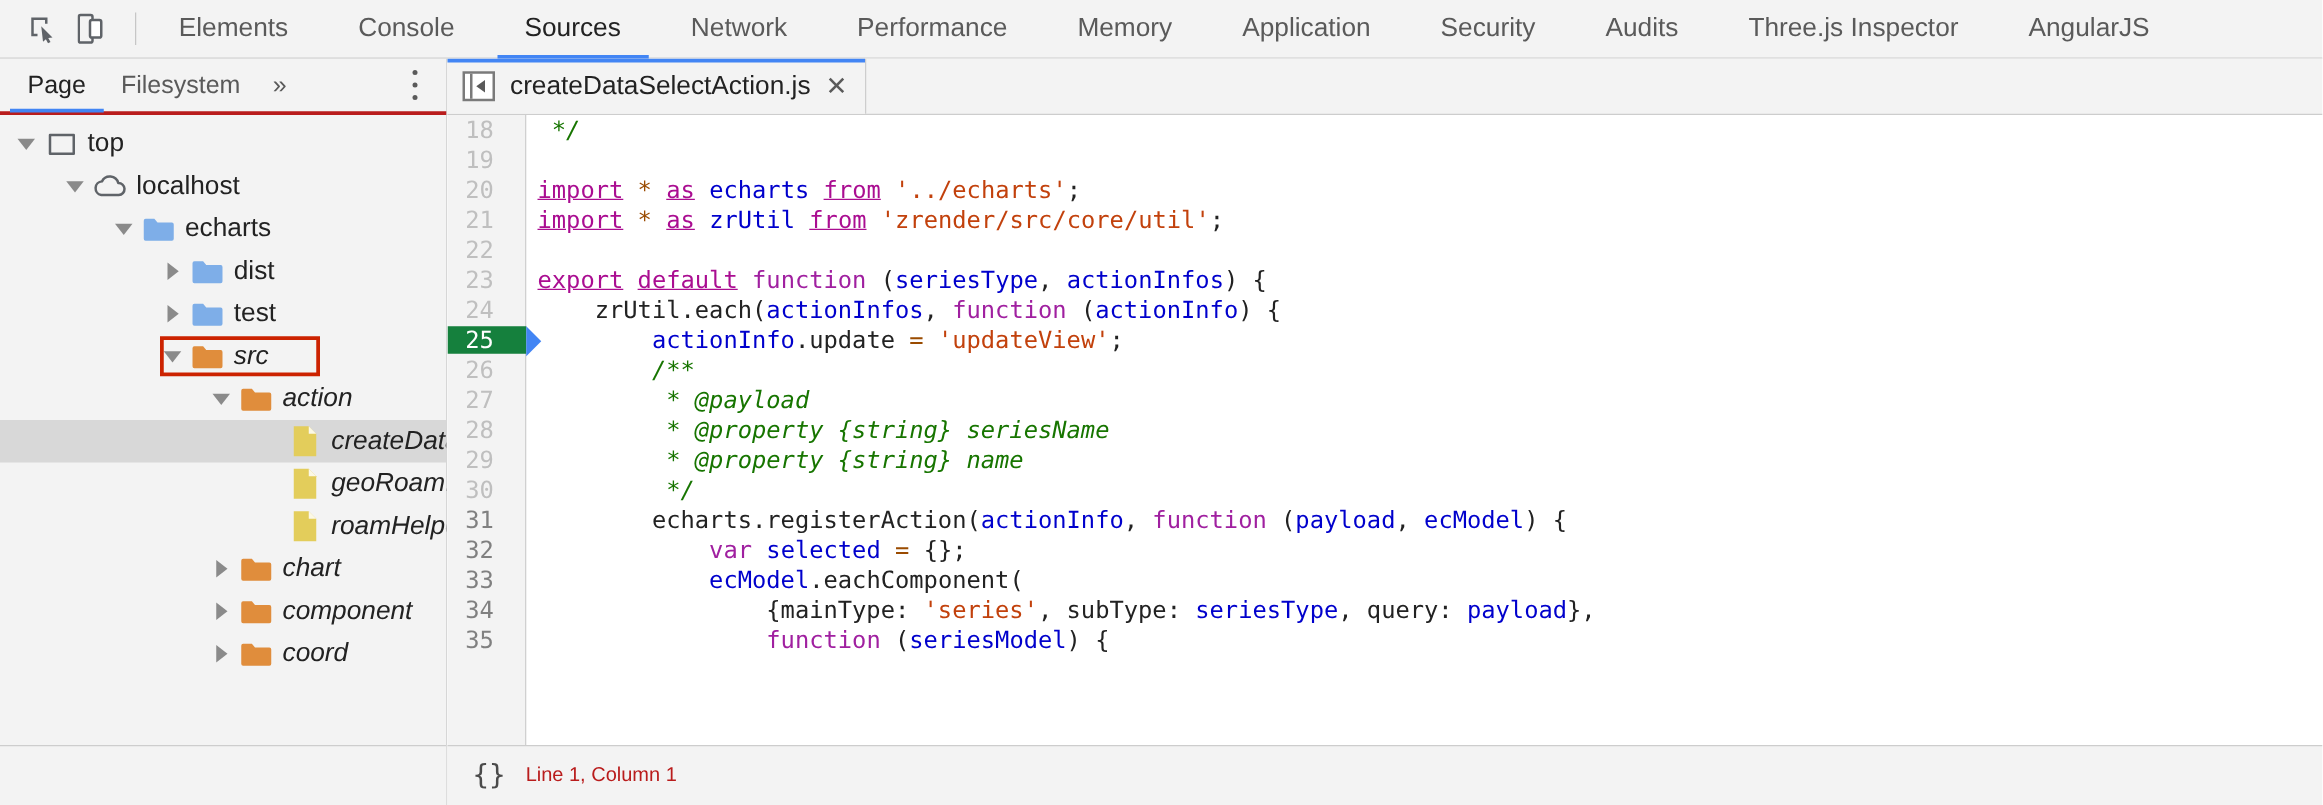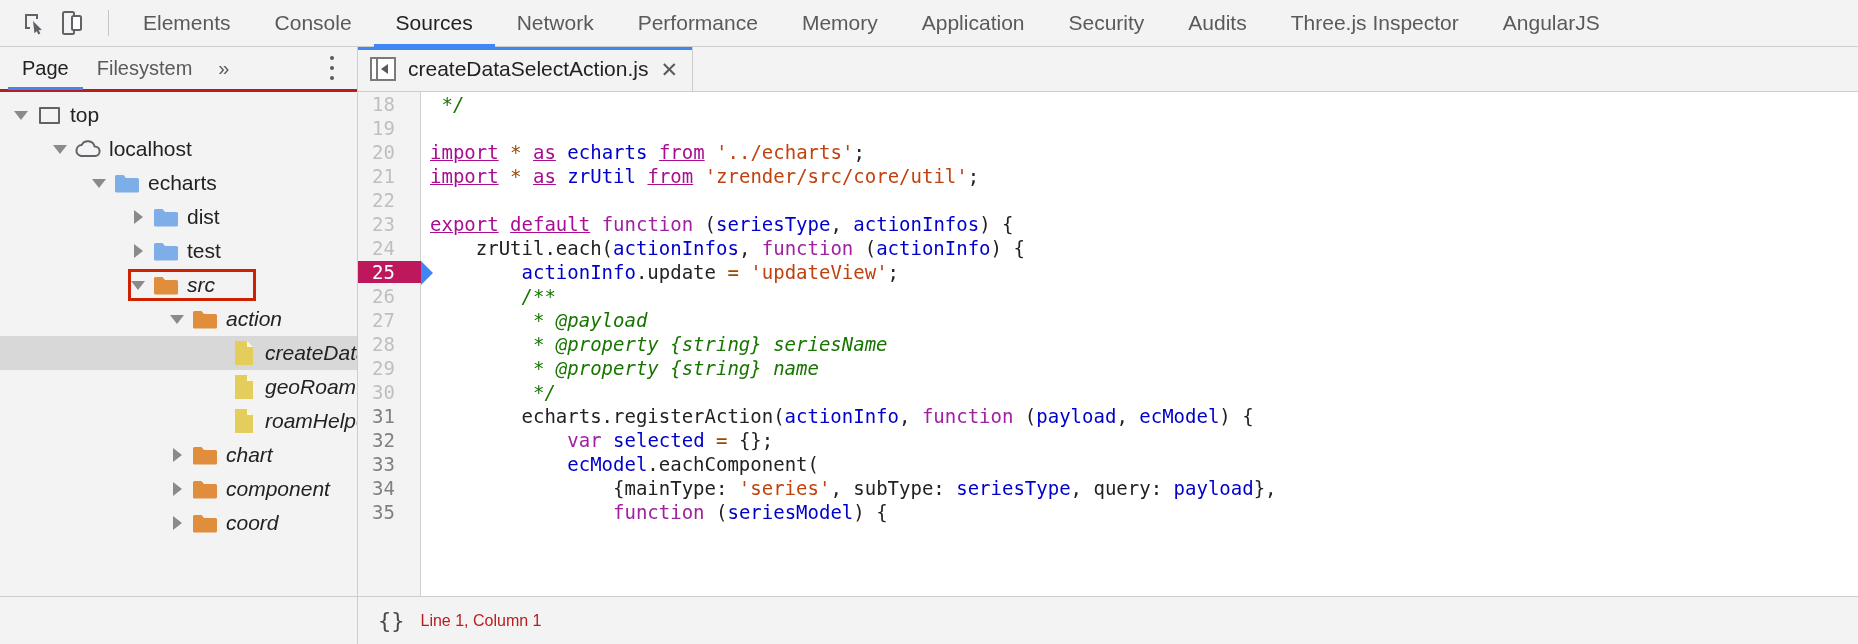--- a/index.html
+++ b/index.html
@@ -18,21 +18,21 @@
     border-bottom: 1px solid #cdcdcd;
     display: flex; align-items: center;
     padding-left: 14px;
   }
   .tb-icon {
     width: 40px; height: 40px;
     display: flex; align-items: center; justify-content: center;
     cursor: pointer;
   }
   .tb-sep { width: 1px; height: 26px; background: #c6c6c6; margin: 0 12px 0 14px; }
-  .panel-tabs { display: flex; align-items: flex-start; height: 100%; }
+  .panel-tabs { display: flex; align-items: flex-start; height: 100%; gap: 12px; }
   .ptab {
     height: 100%;
     display: flex; align-items: center;
     padding: 0 22px;
     font-size: 21px;
     color: #5a5a5a;
     cursor: pointer;
     position: relative;
     white-space: nowrap;
   }
@@ -127,21 +127,21 @@
   }
   .code-scroll { position: relative; width: 100%; }
   .cline { display: flex; height: 24px; align-items: center; }
   .lnum {
     width: 63px; flex: 0 0 63px; text-align: right; padding-right: 26px;
     font-family: "DejaVu Sans Mono", monospace; font-size: 19px;
     color: #bfbfbf; user-select: none; position: relative;
   }
   .lnum.dark { color: #808080; }
   .lnum.cur {
-    color: #fff; background: #be185d;
+    color: #fff; background: #15803d;
   }
   .lnum.cur::after {
     content: ""; position: absolute; right: -12px; top: 0;
     width: 0; height: 0;
     border-top: 12px solid transparent; border-bottom: 12px solid transparent;
     border-left: 12px solid #4285f4;
   }
   .ctext {
     font-family: "DejaVu Sans Mono", monospace; font-size: 19px;
     color: #222; white-space: pre; padding-left: 9px;

